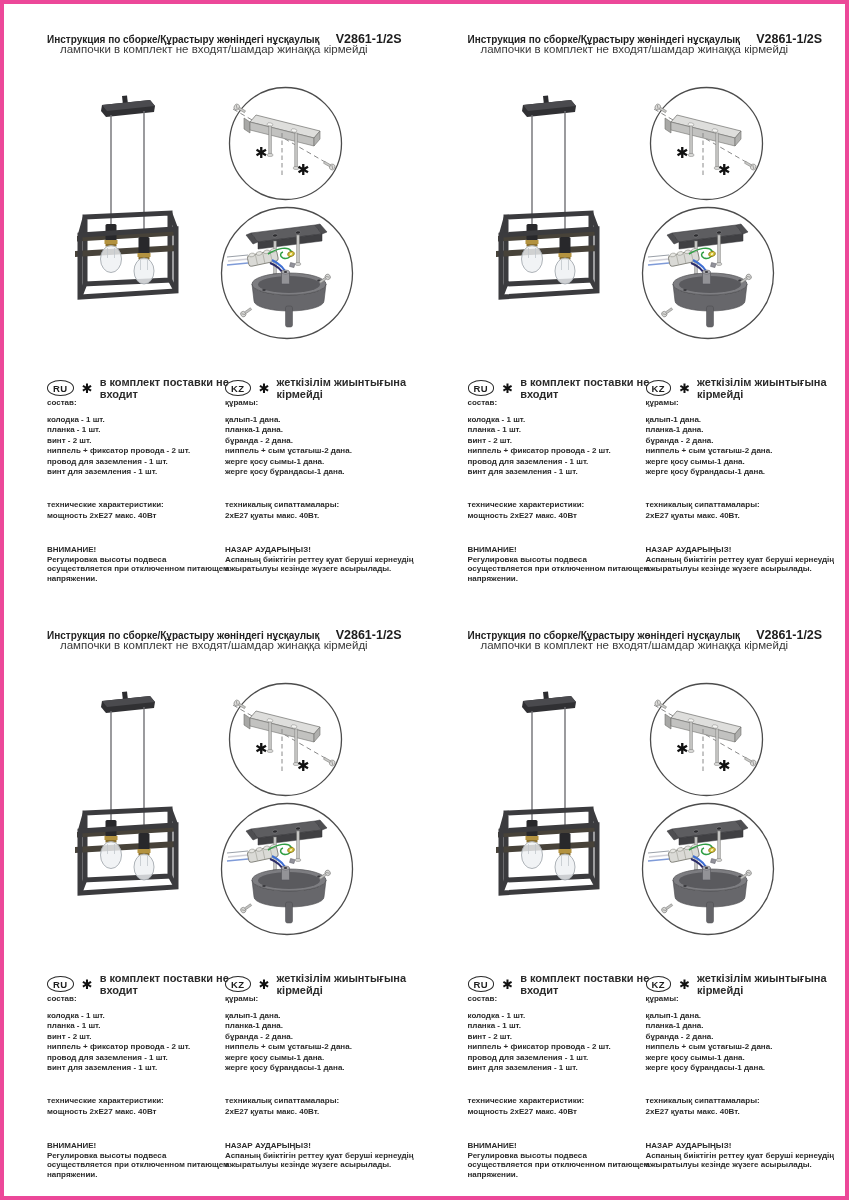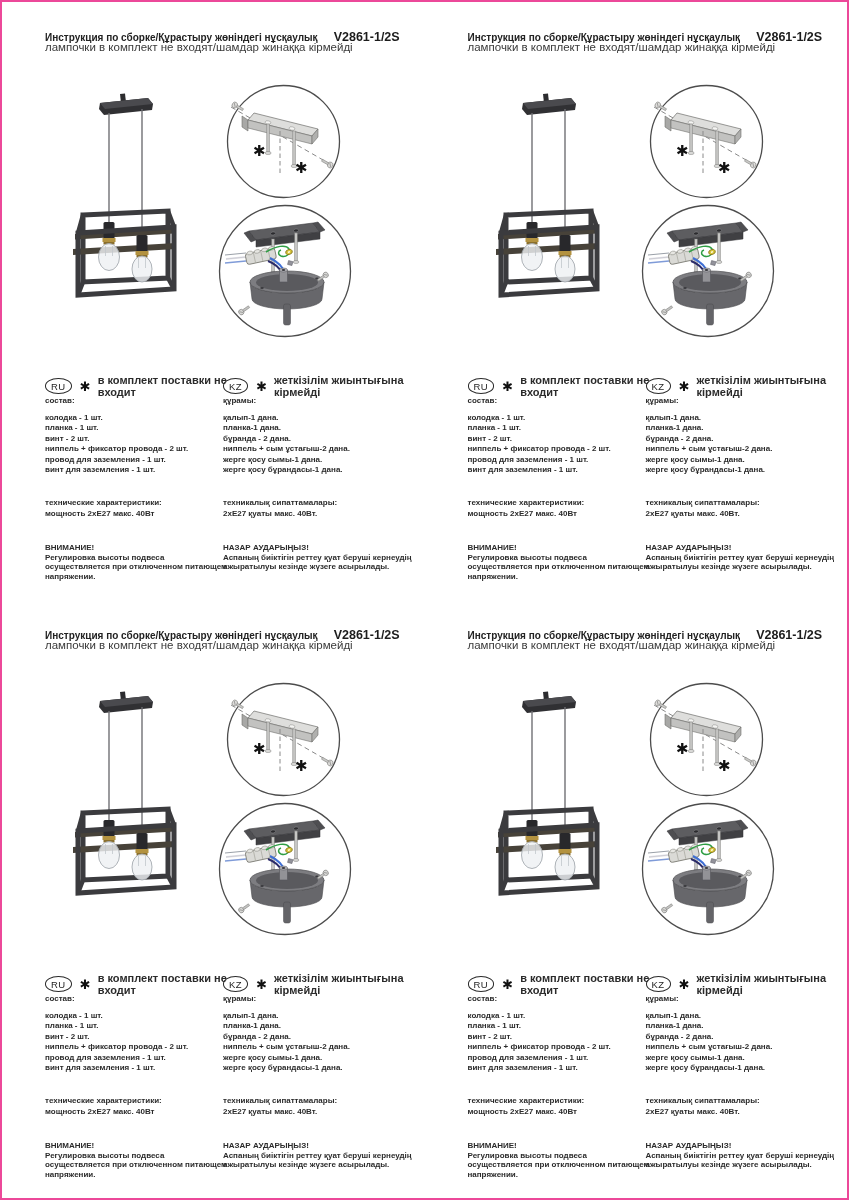--- a/index.html
+++ b/index.html
@@ -1,34 +1,34 @@
 <!DOCTYPE html>
 <html><head>
 <meta charset="utf-8">
 <style>
   html,body{margin:0;padding:0;background:#ffffff;}
   body{width:849px;height:1200px;font-family:"Liberation Sans","DejaVu Sans",sans-serif;}
   #board{
-    width:849px;height:1200px;box-sizing:border-box;border:2px solid #ec4899;
+    width:849px;height:1200px;box-sizing:border-box;border:4px solid #ec4899;
     display:grid;grid-template-columns:1fr 1fr;grid-template-rows:1fr 1fr;background:#fff;
   }
   .sheet{position:relative;overflow:hidden;}
   .hdr{position:absolute;left:43px;top:25px;white-space:nowrap;}
   .title{font-weight:bold;font-size:10px;color:#222;}
   .model{font-weight:bold;font-size:12.5px;color:#1c1c1c;margin-left:16px;}
-  .subtitle{position:absolute;left:43px;top:39px;font-size:11.5px;color:#3a3a3a;}
+  .subtitle{position:absolute;left:56px;top:39px;font-size:11.5px;color:#3a3a3a;}
   .lamp {position:absolute;left:52px; top:88px; width:150px;height:275px;}
   .circ1{position:absolute;left:224px;top:82px; width:115px;height:115px;}
   .circ2{position:absolute;left:216px;top:202px;width:134px;height:134px;}
   .col{position:absolute;top:376px;font-size:8px;font-weight:bold;color:#2b2b2b;}
   .ru-col{left:43px;width:186px;}
   .kz-col{left:221px;width:196px;}
   .badge-row{display:flex;align-items:center;height:16px;}
   .oval{display:inline-block;border:1.5px solid #2a2a2a;border-radius:50%;
-        padding:1.5px 5px 1px;font-size:9.5px;font-weight:normal;letter-spacing:.5px;color:#1e1e1e;}
+        padding:1.5px 5px 1px;font-size:9.5px;font-weight:bold;letter-spacing:.5px;color:#1e1e1e;}
   .star{font-size:13px;margin:0 7px 0 8px;line-height:1;color:#111;}
   .note{font-size:11px;}
   .lbl{margin-top:2px;}
   .parts{list-style:none;margin:8px 0 0 0;padding:0;}
   .parts li{line-height:10.4px;}
   .specs{margin-top:23px;}
   .specs div{line-height:10.4px;}
   .warn{margin-top:24px;}
   .warn div{line-height:9.6px;}
   svg text{font-family:"Liberation Sans","DejaVu Sans",sans-serif;}

